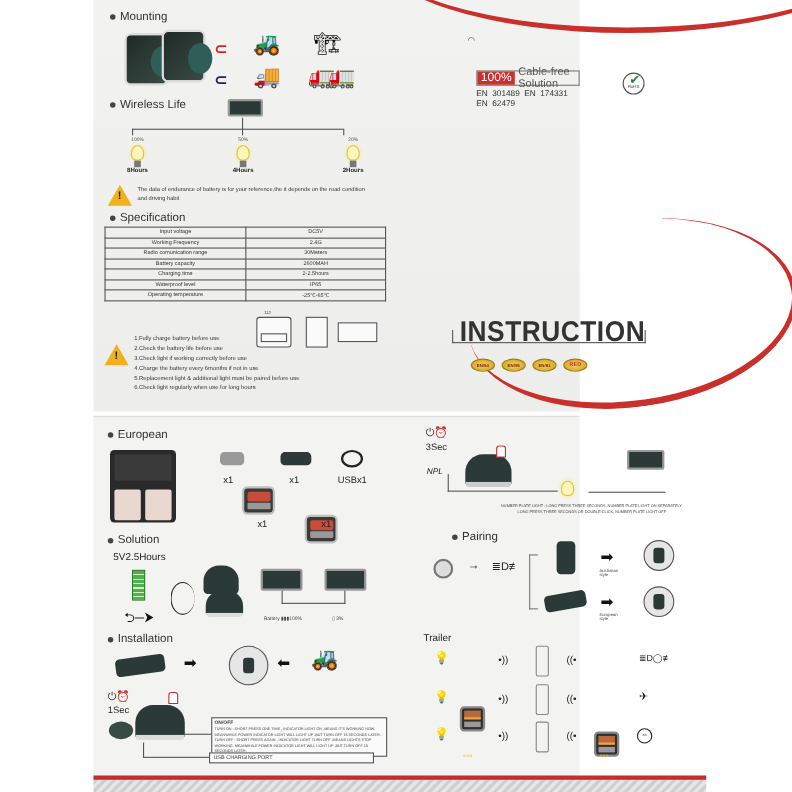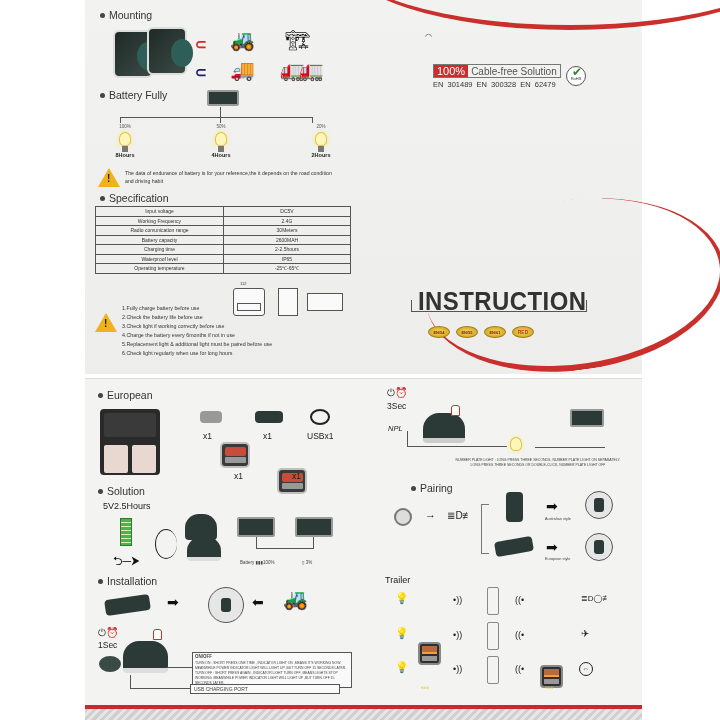--- a/index.html
+++ b/index.html
@@ -1,18 +1,18 @@
 <!DOCTYPE html>
 <html><head>
 <meta charset="utf-8">
 <style>
   * { box-sizing: border-box; margin: 0; padding: 0; }
   html, body { width: 720px; height: 720px; background: #ffffff; overflow: hidden; }
   body { font-family: "Liberation Sans", sans-serif; color: #333; position: relative; }
-  .sheet { position: absolute; left: 85px; width: 557px; background: #f1f1f0; }
+  .sheet { position: absolute; left: 85px; width: 442px; background: #f1f1f0; }
   .top-sheet { top: 0; height: 374px; background: linear-gradient(180deg, #f2f2f1 0%, #ededec 100%); }
   .bottom-sheet { top: 378px; height: 342px; background: #f3f3f2; border-top: 1px solid #dcdcdc; }
   .abs { position: absolute; }
   .heading { font-size: 10.5px; color: #333; display: flex; align-items: center; gap: 4px; }
   .heading .dot { width: 5px; height: 5px; border-radius: 50%; background: #444; display: inline-block; }
 
   
   .lamp-img { width: 40px; height: 48px; border-radius: 6px; background: linear-gradient(135deg,#1f2a27,#3a4a45); border: 2px solid #ddd; }
   .lamp-knob { width: 22px; height: 28px; border-radius: 50%; background: #2e5e57; position: absolute; right: -6px; top: 12px; }
   .magnet { font-size: 14px; font-weight: bold; }
@@ -99,21 +99,21 @@
   </div>
   <div class="abs magnet" style="left:110px; top:36px;"><span class="r">⊂</span></div>
   <div class="abs magnet" style="left:110px; top:64px;"><span class="b">⊂</span></div>
   <div class="abs vehicle" style="left:145px; top:30px;">🚜</div>
   <div class="abs vehicle" style="left:200px; top:30px;">🏗</div>
   <div class="abs vehicle" style="left:145px; top:60px;">🚚</div>
   <div class="abs vehicle" style="left:195px; top:60px; letter-spacing:-6px;">🚛🚛</div>
 
   <div class="abs heading" style="left:15px; top:89px;">
     <span class="dot"></span>
-    <span>Battery Fully</span>
+    <span>Wireless Life</span>
   </div>
   <div class="abs" style="left:122px; top:90px; width:32px; height:16px; background:#2b3a36; border:2px solid #999; border-radius:2px;"></div>
   <div class="bl-line" style="left:35px; top:117px; width:192px;"></div>
   <div class="bl-vline" style="left:35px; top:117px; height:6px;"></div>
   <div class="bl-vline" style="left:135px; top:107px; height:16px;"></div>
   <div class="bl-vline" style="left:227px; top:117px; height:6px;"></div>
 
   <div class="abs" style="left:25px; top:124px; width:30px; text-align:center;">
     <div class="bl-pct">100%</div>
     <div class="bulb" style="margin:3px auto 0;"></div>
@@ -196,21 +196,21 @@
     <div>4.Charge the battery every 6months if not in use</div>
     <div>5.Replacement light &amp; additional light must be paired before use</div>
     <div>6.Check light regularly when use for long hours</div>
   </div>
 
   <div class="abs" style="left:340px; top:32px; font-size:8px; color:#555;">◠</div>
   <div class="abs cable-box" style="left:348px; top:64px;">
     <span class="cable-red">100%</span>
     <span class="cable-txt">Cable-free Solution</span>
   </div>
-  <div class="abs en-line" style="left:348px; top:80px;">EN 301489  EN 300328  EN 62479</div>
+  <div class="abs en-line" style="left:348px; top:80px;">EN 301489  EN 174331  EN 62479</div>
   <div class="abs rohs" style="left:481px; top:66px;">
       <span>RoHS</span>
     </div>
 
   <div class="abs instr-frame" style="left:326px; top:300px; width:176px; height:12px;"></div>
   <div class="abs instr" style="left:333px; top:286px;">INSTRUCTION</div>
   <div class="abs" style="left:343px; top:326px; display:flex; gap:6px;">
     <div class="badge">EN/54</div>
     <div class="badge">EN/55</div>
     <div class="badge">EN/61</div>

